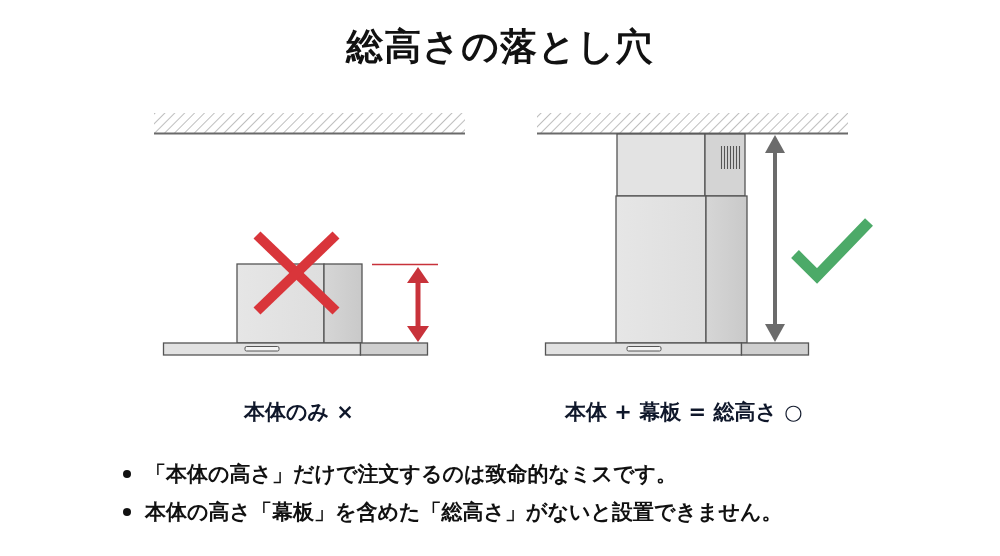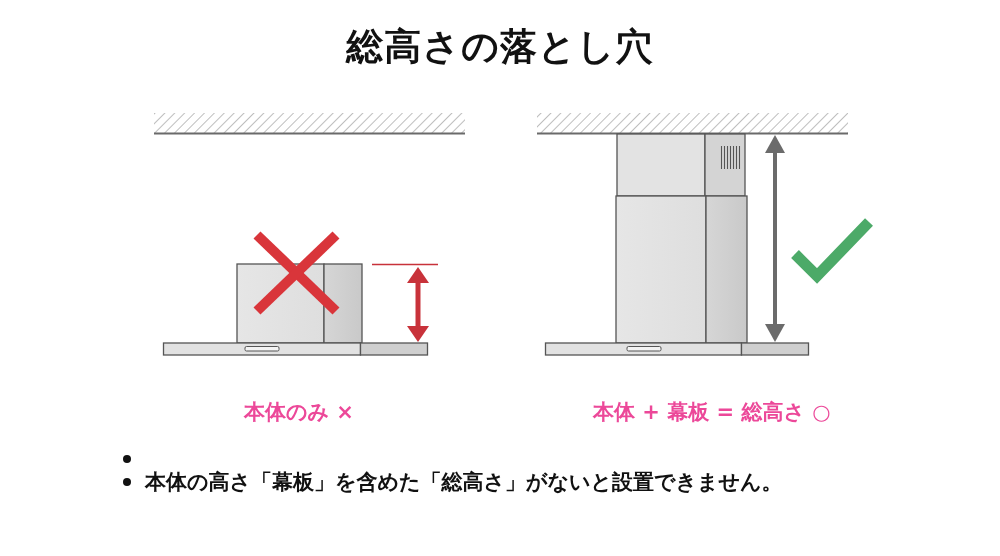--- a/index.html
+++ b/index.html
@@ -6,24 +6,24 @@
   body {
     width: 1000px; height: 556px; background: #ffffff; position: relative; overflow: hidden;
     font-family: "DejaVu Sans", "Liberation Sans", sans-serif; color: #111111;
   }
   .title {
     position: absolute; left: 0; top: 22px; width: 1000px; text-align: center;
     font-size: 37px; font-weight: bold; letter-spacing: 1px; color: #111;
   }
   svg.diagram { position: absolute; left: 0; top: 0; }
   .caption {
-    position: absolute; top: 398px; font-size: 21px; font-weight: bold; white-space: nowrap; color: #ec4899;
+    position: absolute; top: 398px; font-size: 21px; font-weight: bold; white-space: nowrap; color: #0f172a;
   }
   .caption.left { left: 244px; }
-  .caption.right { left: 593px; }
+  .caption.right { left: 565px; }
   .bullets {
     position: absolute; left: 118px; top: 455px; margin: 0; padding: 0; list-style: none;
   }
   .bullets li {
     font-size: 21px; font-weight: bold; line-height: 38px; white-space: nowrap; color: #111;
     display: flex; align-items: center;
   }
   .bullet-dot {
     display: inline-block; width: 8px; height: 8px; border-radius: 50%; background: #111; margin-right: 14px; margin-left: 5px;
   }
@@ -109,18 +109,19 @@
     </g>
   </g>
 </svg>
 
 <div class="caption left">本体のみ ×</div>
 <div class="caption right">本体 + 幕板 = 総高さ ○</div>
 
 <ul class="bullets">
   <li>
     <span class="bullet-dot"></span>
+    <span>「本体の高さ」だけで注文するのは致命的なミスです。</span>
   </li>
   <li>
     <span class="bullet-dot"></span>
     <span>本体の高さ「幕板」を含めた「総高さ」がないと設置できません。</span>
   </li>
 </ul>
 
 </body></html>

